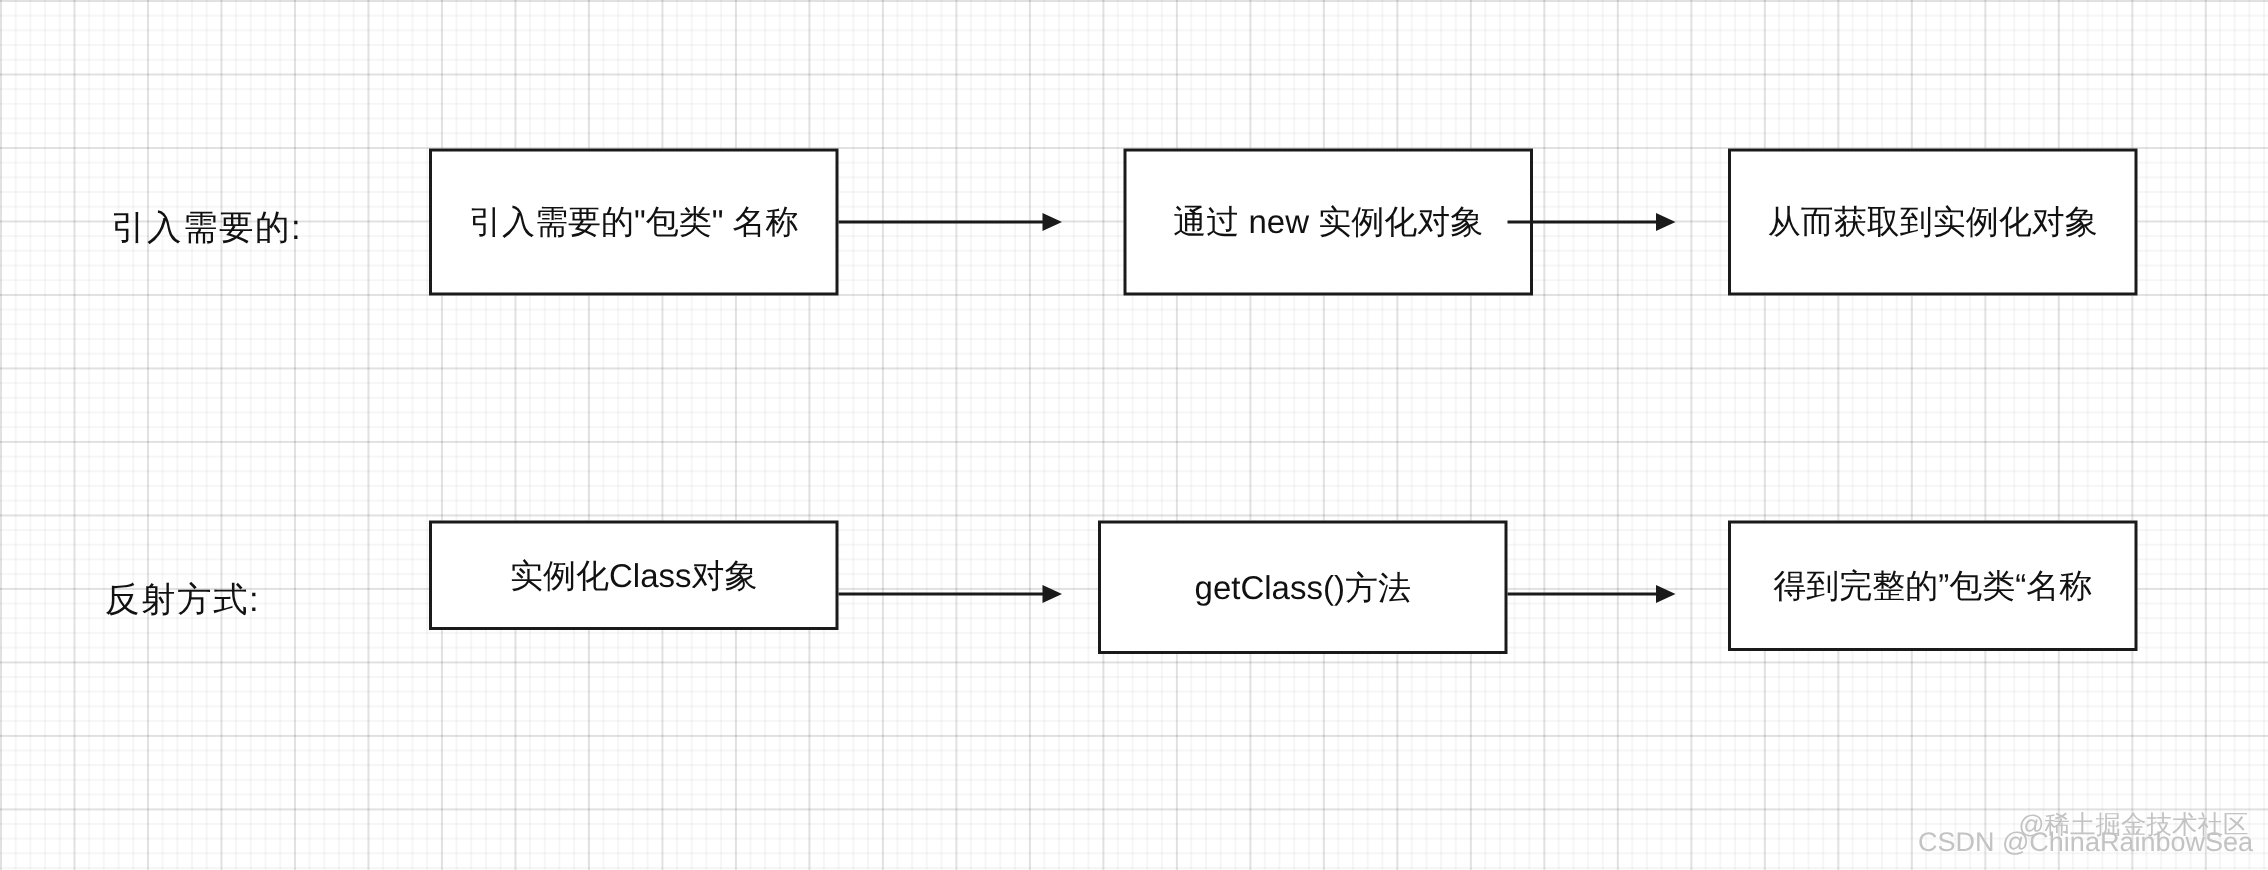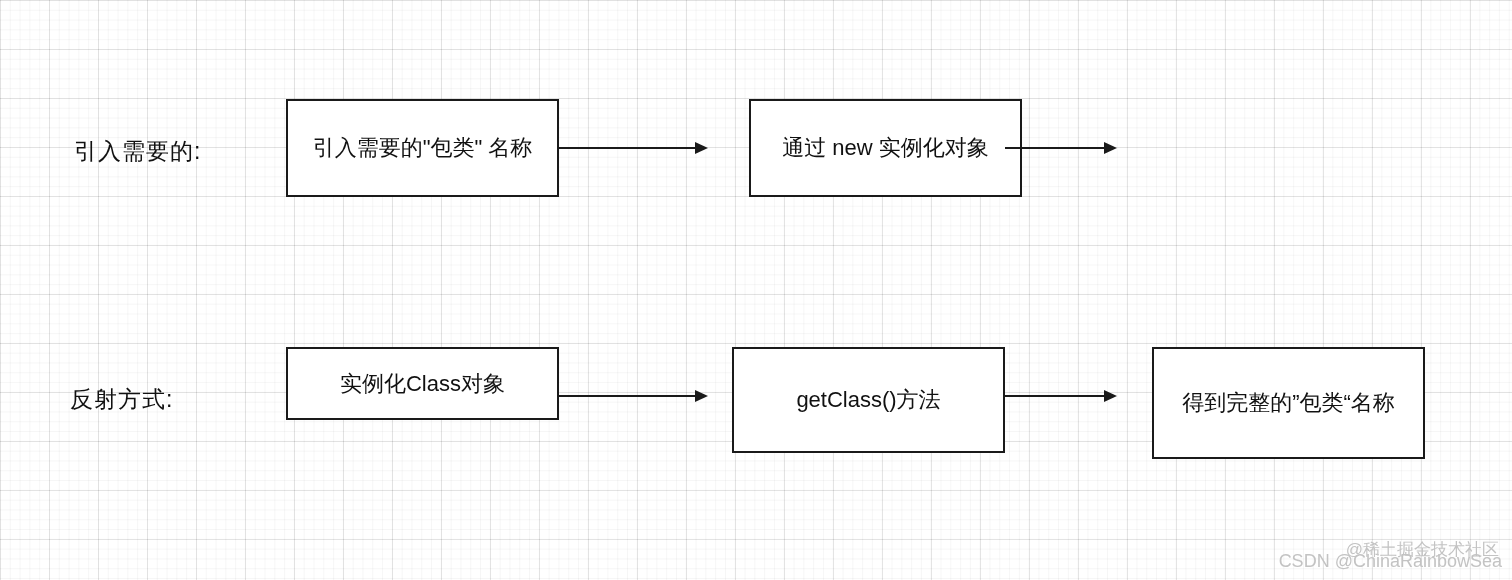--- a/index.html
+++ b/index.html
@@ -95,35 +95,36 @@
     <div class="arrow-head"></div>
   </div>
 
   <div class="flow-box" style="left:732px; top:99px;margin-left:17px;">通过 new 实例化对象</div>
 
   <div class="arrow" style="left:1005px; top:142px; width:112px;">
     <div class="arrow-line"></div>
     <div class="arrow-head"></div>
   </div>
 
+  <div class="flow-box" style="left:1152px; top:99px;">从而获取到实例化对象</div>
 
   <div class="row-label" style="left:70px; top:384px;">反射方式:</div>
 
   <div class="flow-box" style="left:286px; top:347px; height:73px;">实例化Class对象</div>
 
   <div class="arrow" style="left:559px; top:390px; width:149px;">
     <div class="arrow-line"></div>
     <div class="arrow-head"></div>
   </div>
 
-  <div class="flow-box" style="left:732px; top:347px; height:106px;">getClass()方法</div>
+  <div class="flow-box" style="left:732px; top:347px; height:89px;">getClass()方法</div>
 
   <div class="arrow" style="left:1005px; top:390px; width:112px;">
     <div class="arrow-line"></div>
     <div class="arrow-head"></div>
   </div>
 
-  <div class="flow-box" style="left:1152px; top:347px; height:112px;">得到完整的”包类“名称</div>
+  <div class="flow-box" style="left:1152px; top:347px; height:87px;">得到完整的”包类“名称</div>
 
   <div class="watermark csdn">CSDN @ChinaRainbowSea</div>
   <div class="watermark juejin">@稀土掘金技术社区</div>
 
 </div>
 
 </body></html>

